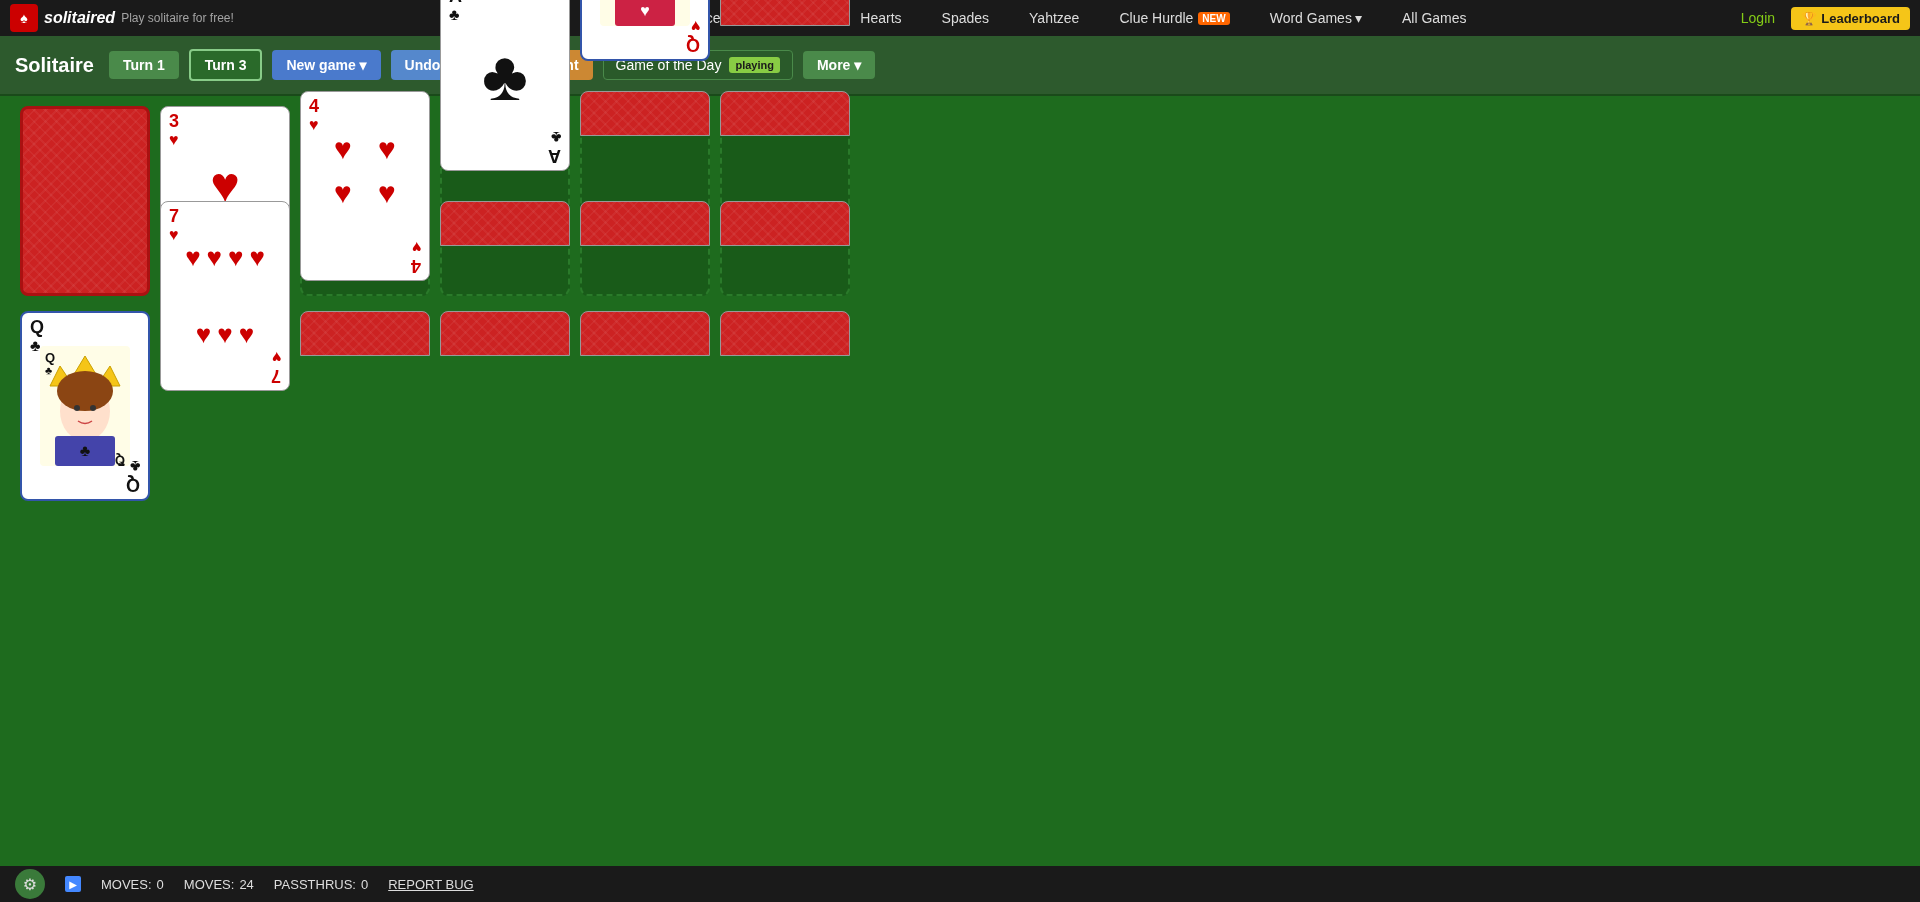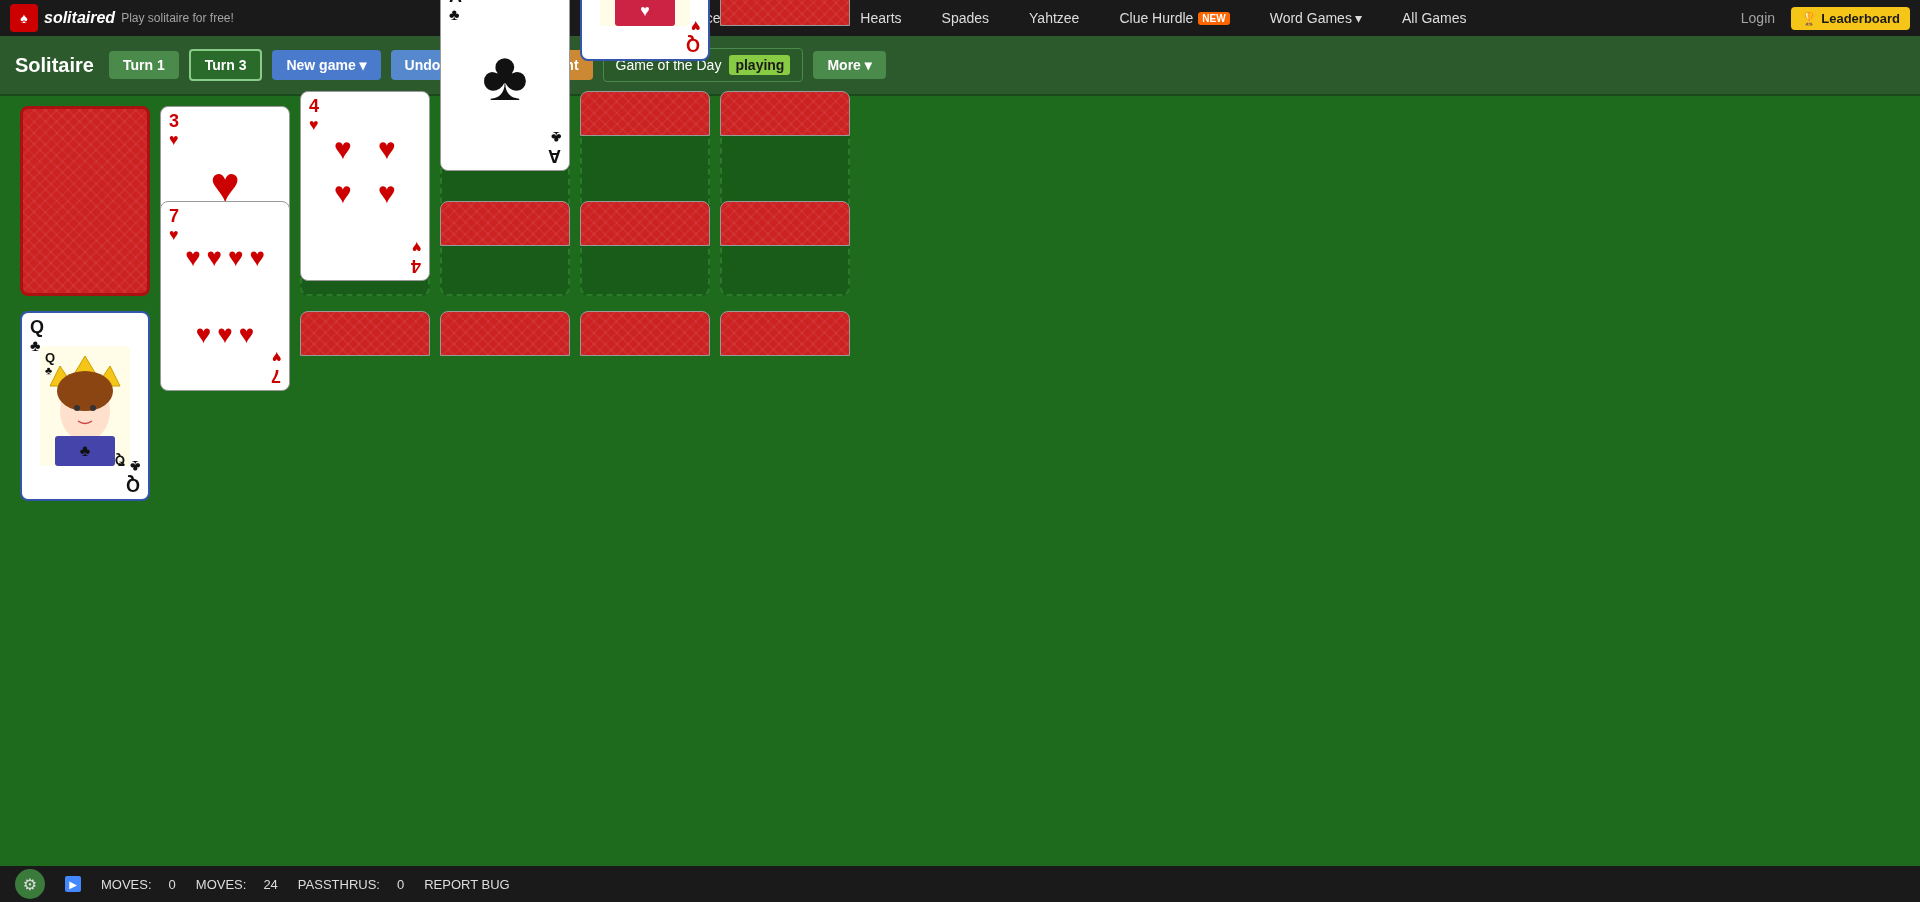--- a/index.html
+++ b/index.html
@@ -39,21 +39,21 @@
     }
     .nav-link.active { color: white; font-weight: bold; }
     .nav-link-new {
       background: #ff6600; color: white; font-size: 10px; padding: 1px 4px; border-radius: 3px; font-weight: bold; margin-left: 2px;
     }
     .nav-link-dropdown { display: flex; align-items: center; gap: 3px; }
     .nav-right {
       display: flex; align-items: center; gap: 8px;
     }
     .login-btn {
-      color: #a3a3a3; font-size: 14px; cursor: pointer; padding: 4px 8px; margin-left: 9px;
+      color: #84cc16; font-size: 14px; cursor: pointer; padding: 4px 8px; margin-left: 9px;
     }
     .leaderboard-btn {
       background: #f5c518; color: #1a1a1a; font-size: 13px; padding: 4px 10px; border-radius: 4px; cursor: pointer; font-weight: bold; display: flex; align-items: center; gap: 4px;
     }
 
     
     #game-toolbar {
       background: #2d5a2d;
       height: 60px;
       display: flex;
@@ -72,21 +72,21 @@
     .action-btn {
       border: none; border-radius: 4px; padding: 7px 14px; font-size: 14px; cursor: pointer; font-weight: bold; color: white;
     }
     .btn-undo { background: #5588cc; }
     .btn-redo { background: #5588cc; }
     .btn-hint { background: #cc8833; }
     .game-of-day {
       background: #2a5a2a; border: 1px solid #4a8a4a; border-radius: 4px; padding: 6px 12px; display: flex; align-items: center; gap: 8px; color: white; font-size: 14px; cursor: pointer;
     }
     .playing-badge {
-      background: #88cc44; color: #1a1a1a; font-size: 14px; padding: 2px 6px; border-radius: 3px; font-weight: bold;
+      background: #88cc44; color: #1a1a1a; font-size: 11px; padding: 2px 6px; border-radius: 3px; font-weight: bold;
     }
     .more-btn {
       background: #4a8a4a; color: white; border: none; border-radius: 4px; padding: 6px 14px; font-size: 14px; cursor: pointer; font-weight: bold;
     }
 
     
     #game-area {
       background: #1e6b1e;
       padding: 10px 20px;
       min-height: 820px;
@@ -191,22 +191,22 @@
       background: #1a1a1a; height: 36px;
       display: flex; align-items: center; gap: 20px; padding: 0 15px;
       color: #ddd; font-size: 13px;
     }
     .status-icon {
       width: 30px; height: 30px; background: #3a7a3a; border-radius: 50%; display: flex; align-items: center; justify-content: center; cursor: pointer;
     }
     .status-play-btn {
       width: 14px; height: 14px; background: #4488ff; border-radius: 2px; display: flex; align-items: center; justify-content: center; cursor: pointer;
     }
-    .status-item { display: flex; align-items: center; gap: 17px; }
-    .report-bug { cursor: pointer; }
+    .status-item { display: flex; align-items: center; gap: 5px; }
+    .report-bug { cursor: pointer; text-decoration: underline; }
 
     
     .queen-card, .king-card {
       width: 130px; height: 190px; background: white; border-radius: 8px; border: 2px solid #3355aa; position: relative;
     }
     .face-card-art {
       position: absolute; top: 30px; left: 10px; right: 10px; bottom: 30px;
       display: flex; align-items: center; justify-content: center;
       font-size: 60px;
     }

